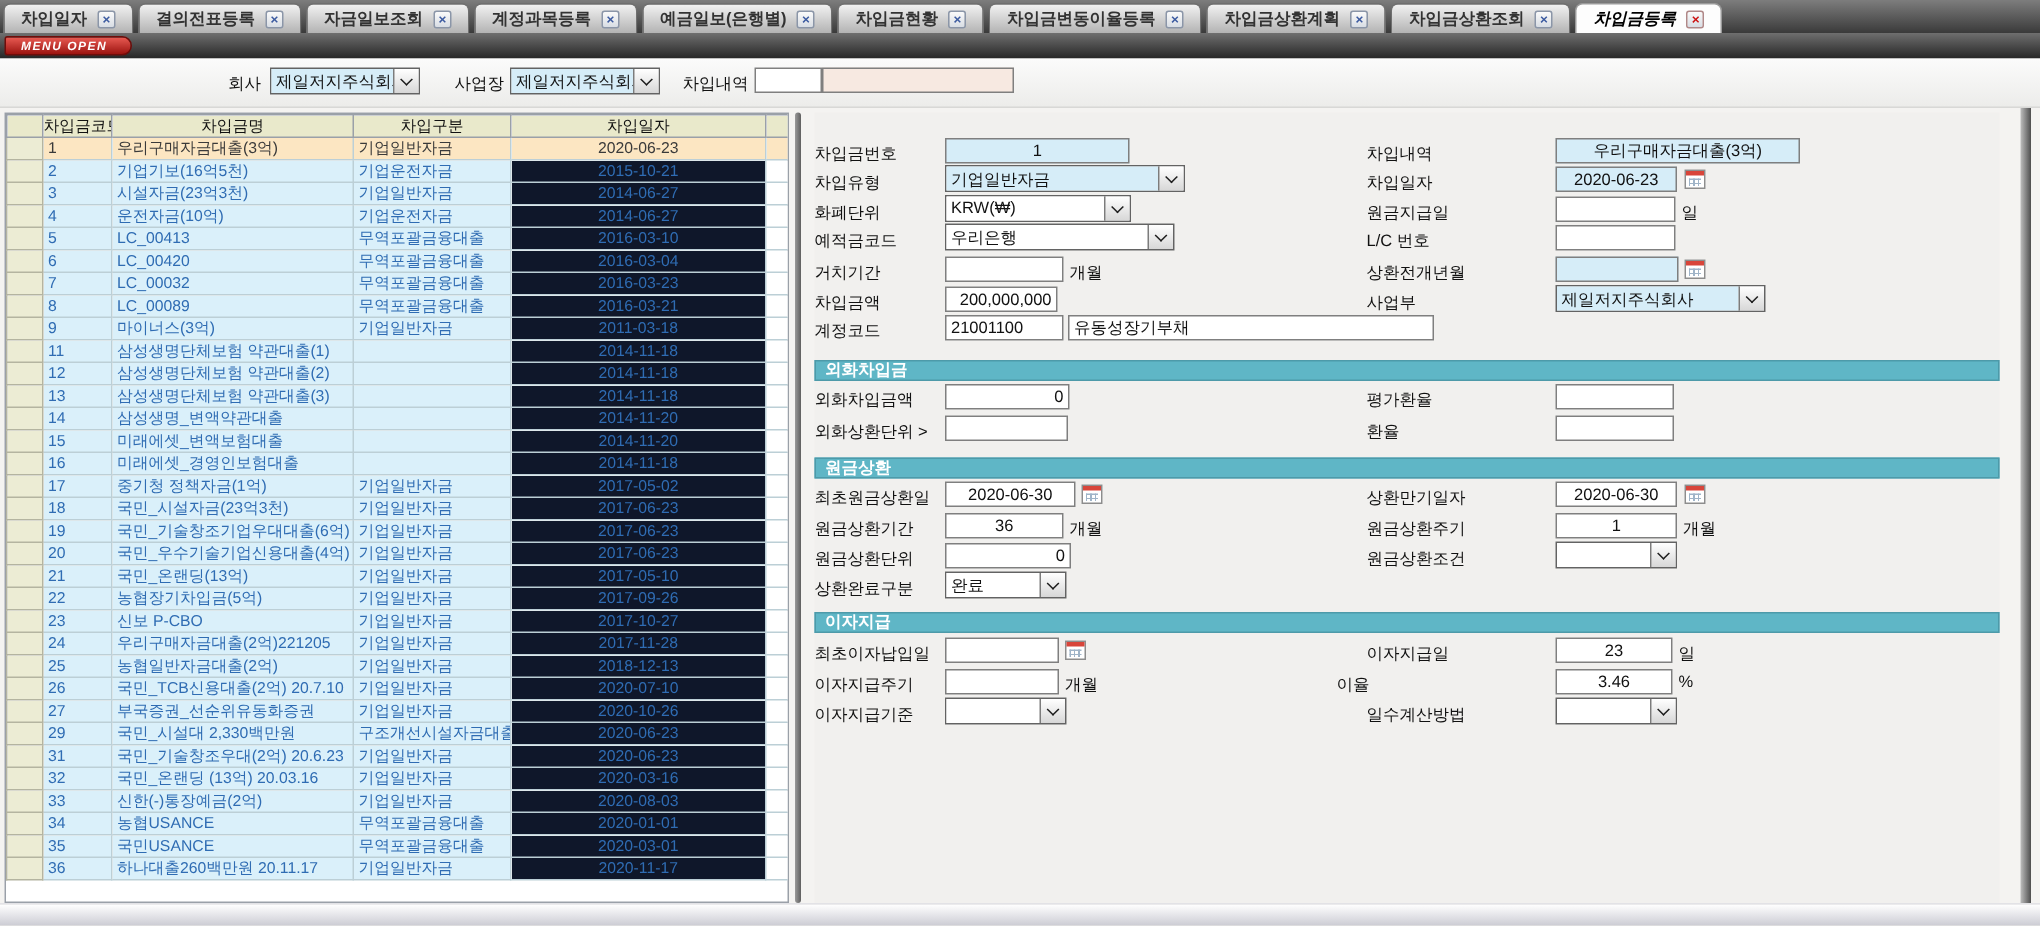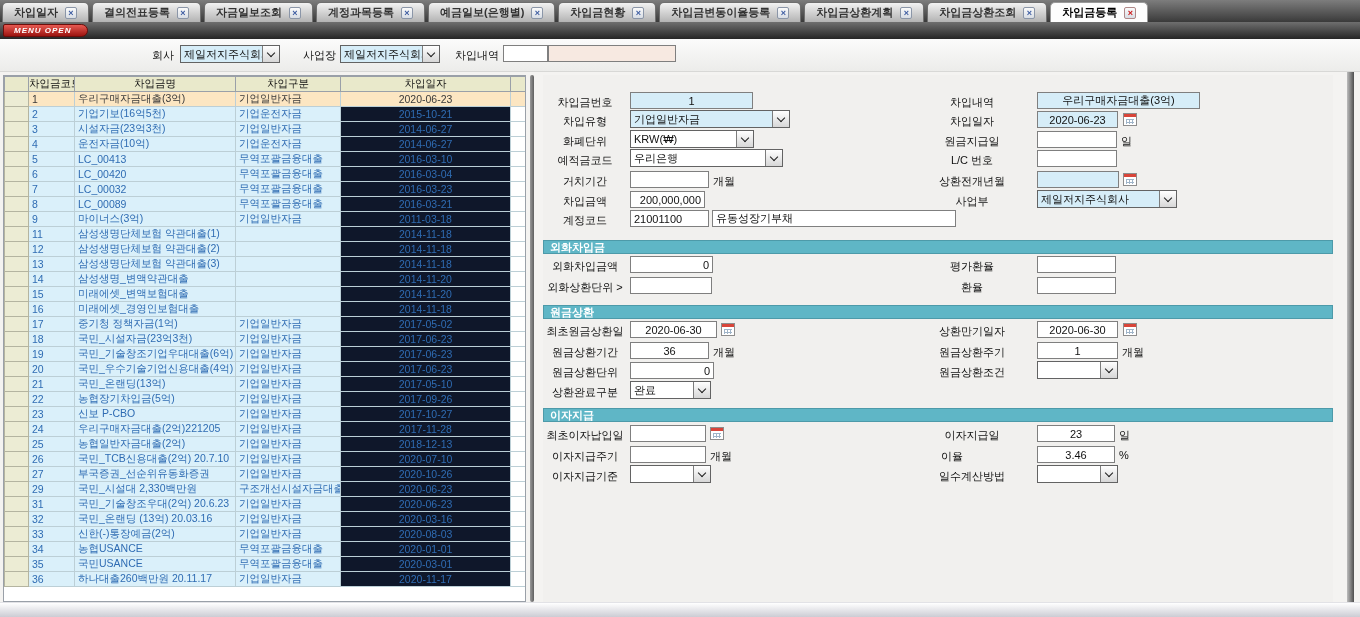--- a/index.html
+++ b/index.html
@@ -7,21 +7,21 @@
     font-family:"Liberation Sans","DejaVu Sans",sans-serif; background:#d9d9d9; }
   .screen { position:relative; width:1360px; height:617px; background:#e9e8e6; }
 
   
   .tabbar { position:absolute; left:0; top:0; width:1360px; height:22px;
     background:linear-gradient(180deg,#7d7d7d,#3a3a3a); display:flex; align-items:flex-end; padding-left:2px; }
   .tab { height:20px; display:inline-flex; align-items:center; gap:7px; padding:0 11px;
     margin-right:3px; border:1px solid #6f6f6f; border-bottom:none; border-radius:5px 5px 0 0;
     background:linear-gradient(180deg,#f2f2f2,#b3b3b3); font-size:11px; font-weight:bold; color:#333;
     white-space:nowrap; cursor:default; }
-  .tab.active { background:#fdfdfd; color:#000; border-color:#9a9a9a; }
+  .tab.active { background:#fdfdfd; color:#000; border-color:#9a9a9a;font-style:italic; }
   .tab-close { width:12px; height:12px; border:1px solid #8b96a8; background:linear-gradient(180deg,#fafafa,#d8dde4);
     font-size:9px; line-height:10px; text-align:center; color:#3b5aa0; border-radius:2px; }
   .tab.active .tab-close { color:#cc1111; border-color:#b08888; }
 
   
   .menubar { position:absolute; left:0; top:22px; width:1360px; height:17px;
     background:linear-gradient(180deg,#6f6f6f,#262626);text-align:right; }
   .menu-open { position:absolute; left:3px; top:2px; height:13px; padding:0 16px 0 10px;
     background:linear-gradient(180deg,#e85a52,#9c1410); border:1px solid #6e0d0a;
     border-radius:3px 10px 10px 3px; color:#fff; font-size:8px; font-weight:bold; font-style:italic;
@@ -41,21 +41,21 @@
     display:flex; align-items:center; justify-content:center; }
   .sel .ar::after { content:""; width:5px; height:5px; border-right:1.6px solid #1d1d1d;
     border-bottom:1.6px solid #1d1d1d; transform:rotate(45deg); margin-top:-3px; }
   .inp { position:absolute; height:17px; border:1px solid #7f7f7f; background:#fff; font-size:11px;
     color:#111; display:flex; align-items:center; justify-content:center; padding:0 3px;
     overflow:hidden; white-space:nowrap; }
   .inp.blue { background:#d6edf8; }
   .inp.pink { background:#f7e9e1; }
   .inp.right { justify-content:flex-end; }
   .inp.left { justify-content:flex-start; }
-  .lbl { position:absolute; font-size:11px; color:#111; text-align:center; white-space:nowrap; }
+  .lbl { position:absolute; font-size:11px; color:#111; text-align:left; white-space:nowrap; }
   .suffix { position:absolute; font-size:11px; color:#111; }
   .cal { position:absolute; width:14px; height:13px; border:1px solid #8d8d8d; background:#fff; }
   .cal::before { content:""; position:absolute; left:0; right:0; top:0; height:3px; background:#d8453a; }
   .cal::after { content:""; position:absolute; left:2px; right:2px; top:5px; bottom:1px;
     background:repeating-linear-gradient(to right,#9fb4c8 0 1px,transparent 1px 3px),
                repeating-linear-gradient(to bottom,#9fb4c8 0 1px,transparent 1px 3px); }
 
   
   .main { position:absolute; left:0; top:72px; width:1360px; height:530px; background:#f4f3f1; }
 

